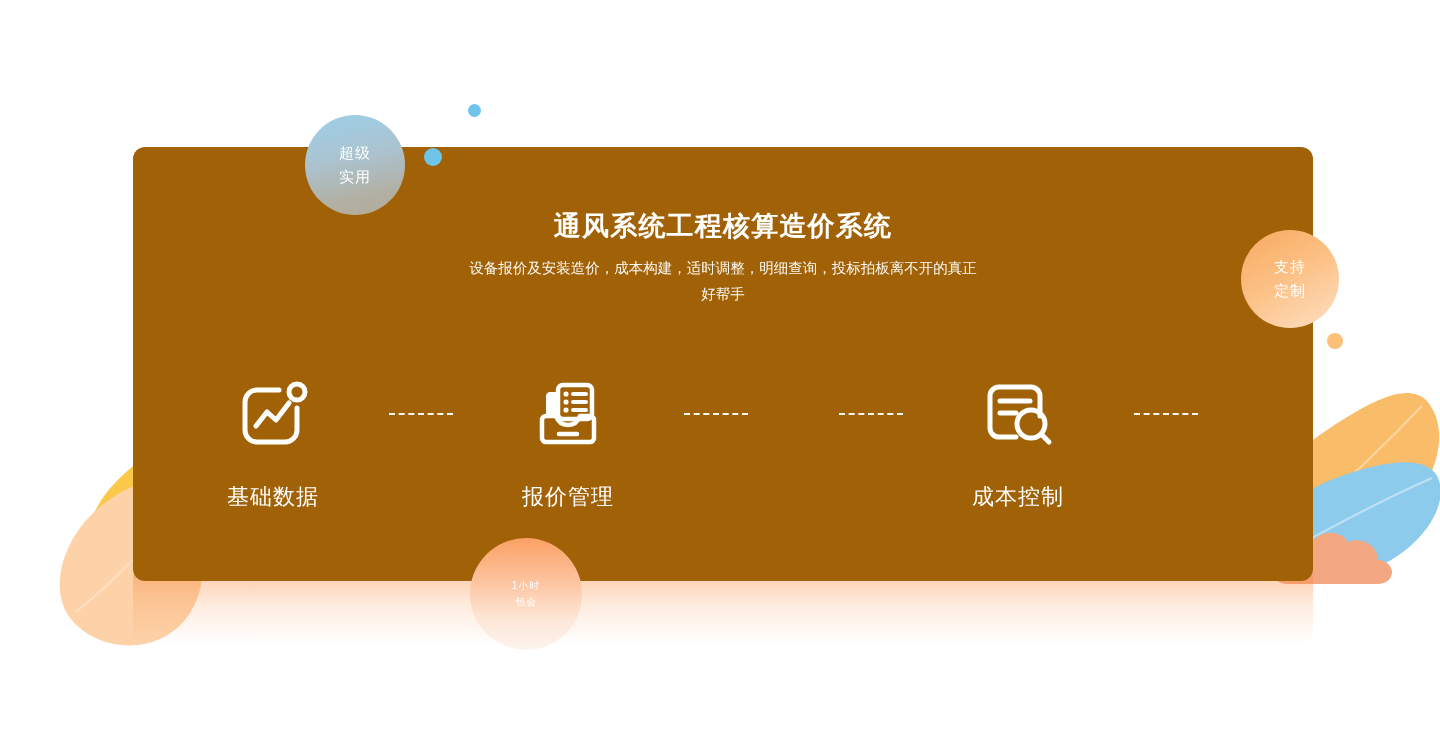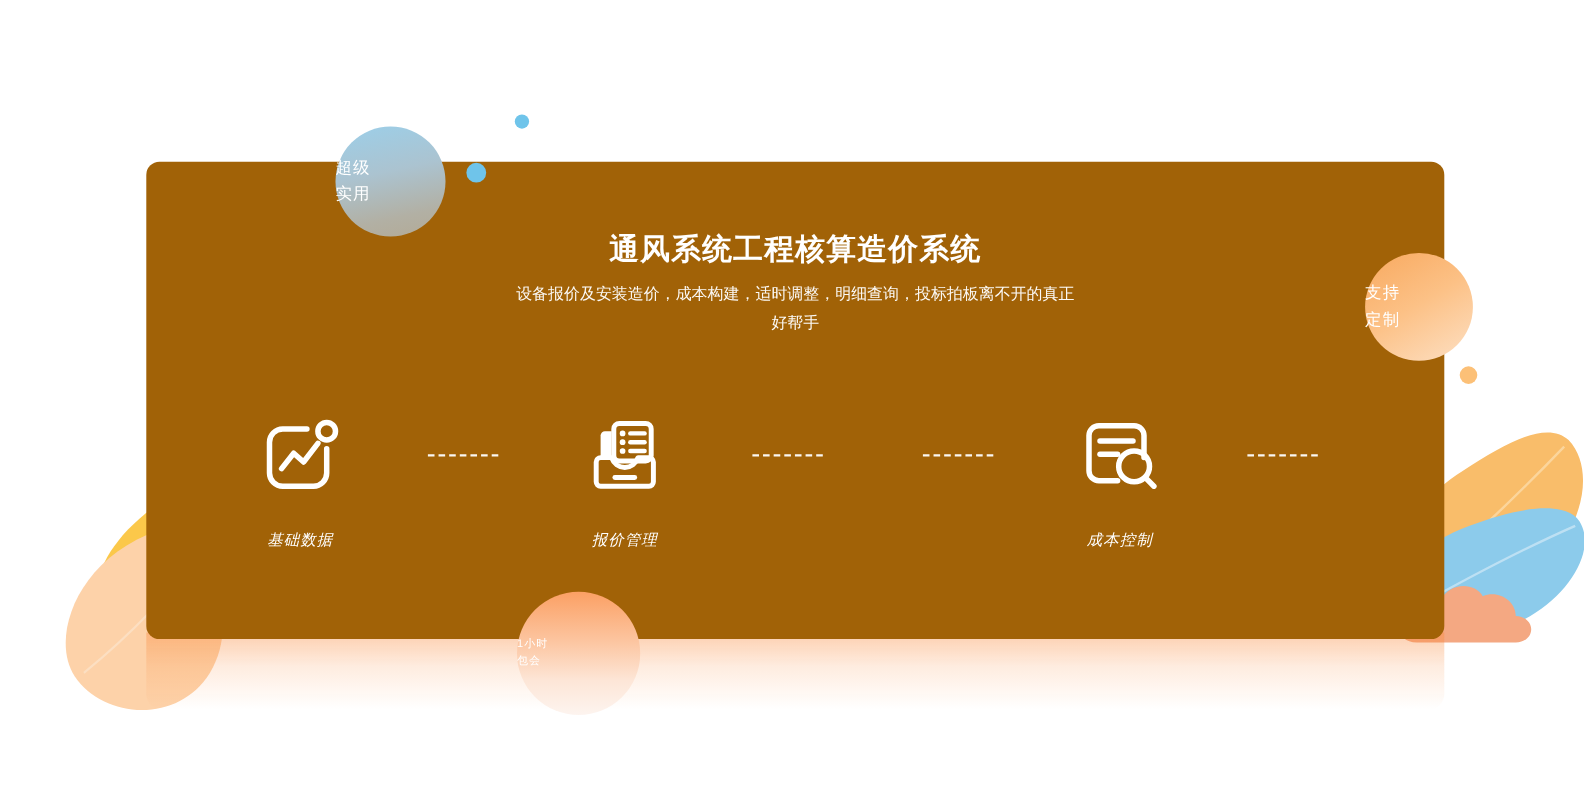--- a/index.html
+++ b/index.html
@@ -94,25 +94,24 @@
   .feature-icon {
     width: 84px;
     height: 84px;
     display: flex;
     align-items: center;
     justify-content: center;
   }
   .feature-icon svg { display: block; }
   .feature-label {
     margin-top: 26px;
-    font-size: 14px;
+    font-size: 22px;
     color: #ffffff;
     letter-spacing: 1px;
     white-space: nowrap;
-    font-style: italic;
   }
   .connector {
     flex: 1 1 auto;
     height: 84px;
     display: flex;
     align-items: center;
     justify-content: center;
   }
   .connector .dashes {
     width: 64px;
@@ -120,21 +119,21 @@
     border-top: 2px dashed #ffffff;
     opacity: 0.95;
   }
 
   
   .badge {
     position: absolute;
     border-radius: 50%;
     display: flex;
     flex-direction: column;
-    align-items: flex-start;
+    align-items: center;
     justify-content: center;
     color: #ffffff;
     z-index: 6;
     text-align: center;
   }
   .badge span {
     display: block;
     font-size: 15px;
     line-height: 1.62;
     letter-spacing: 1px;

